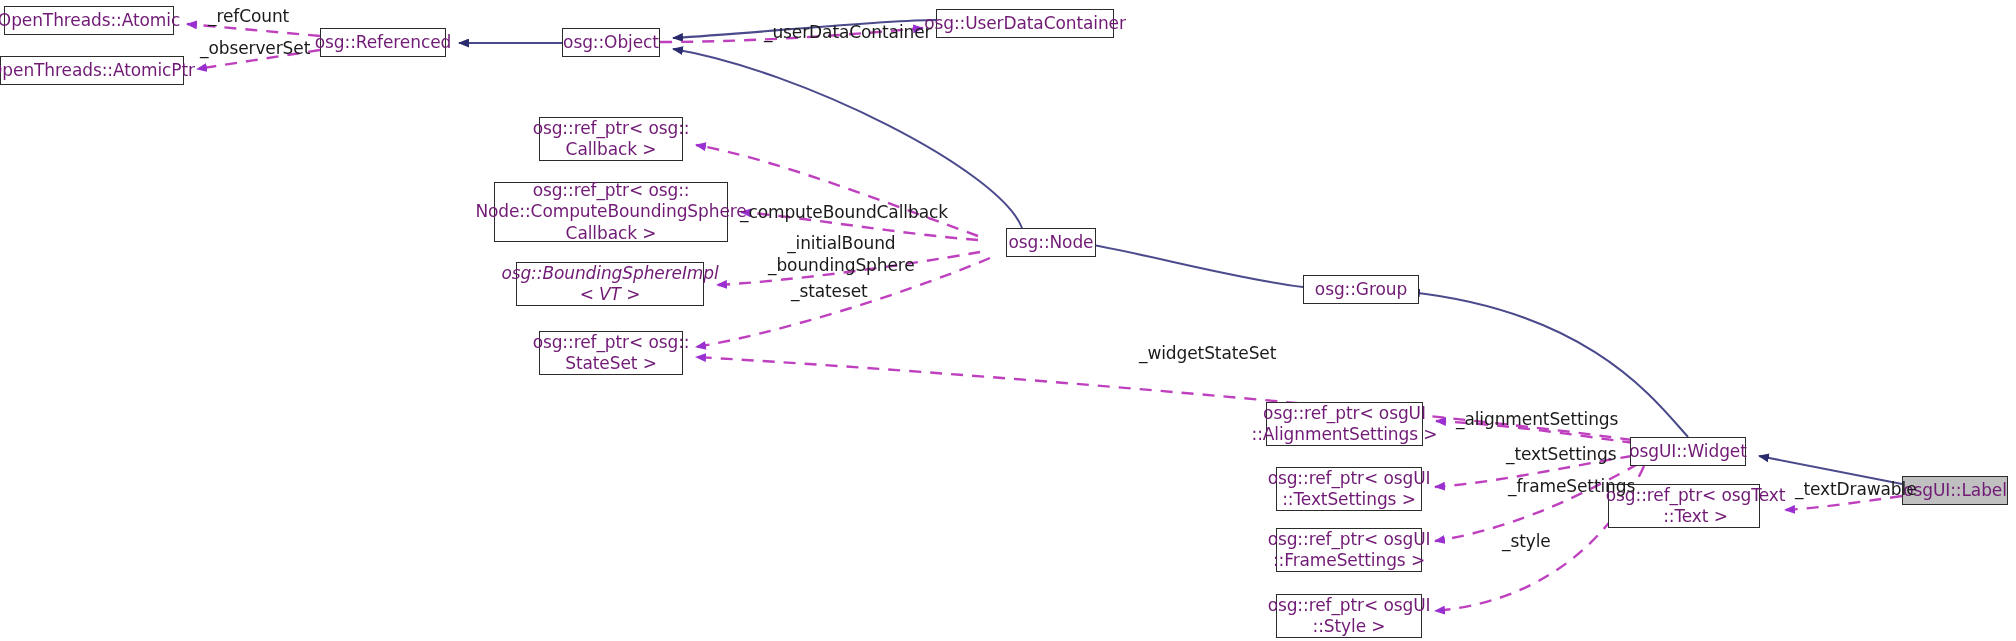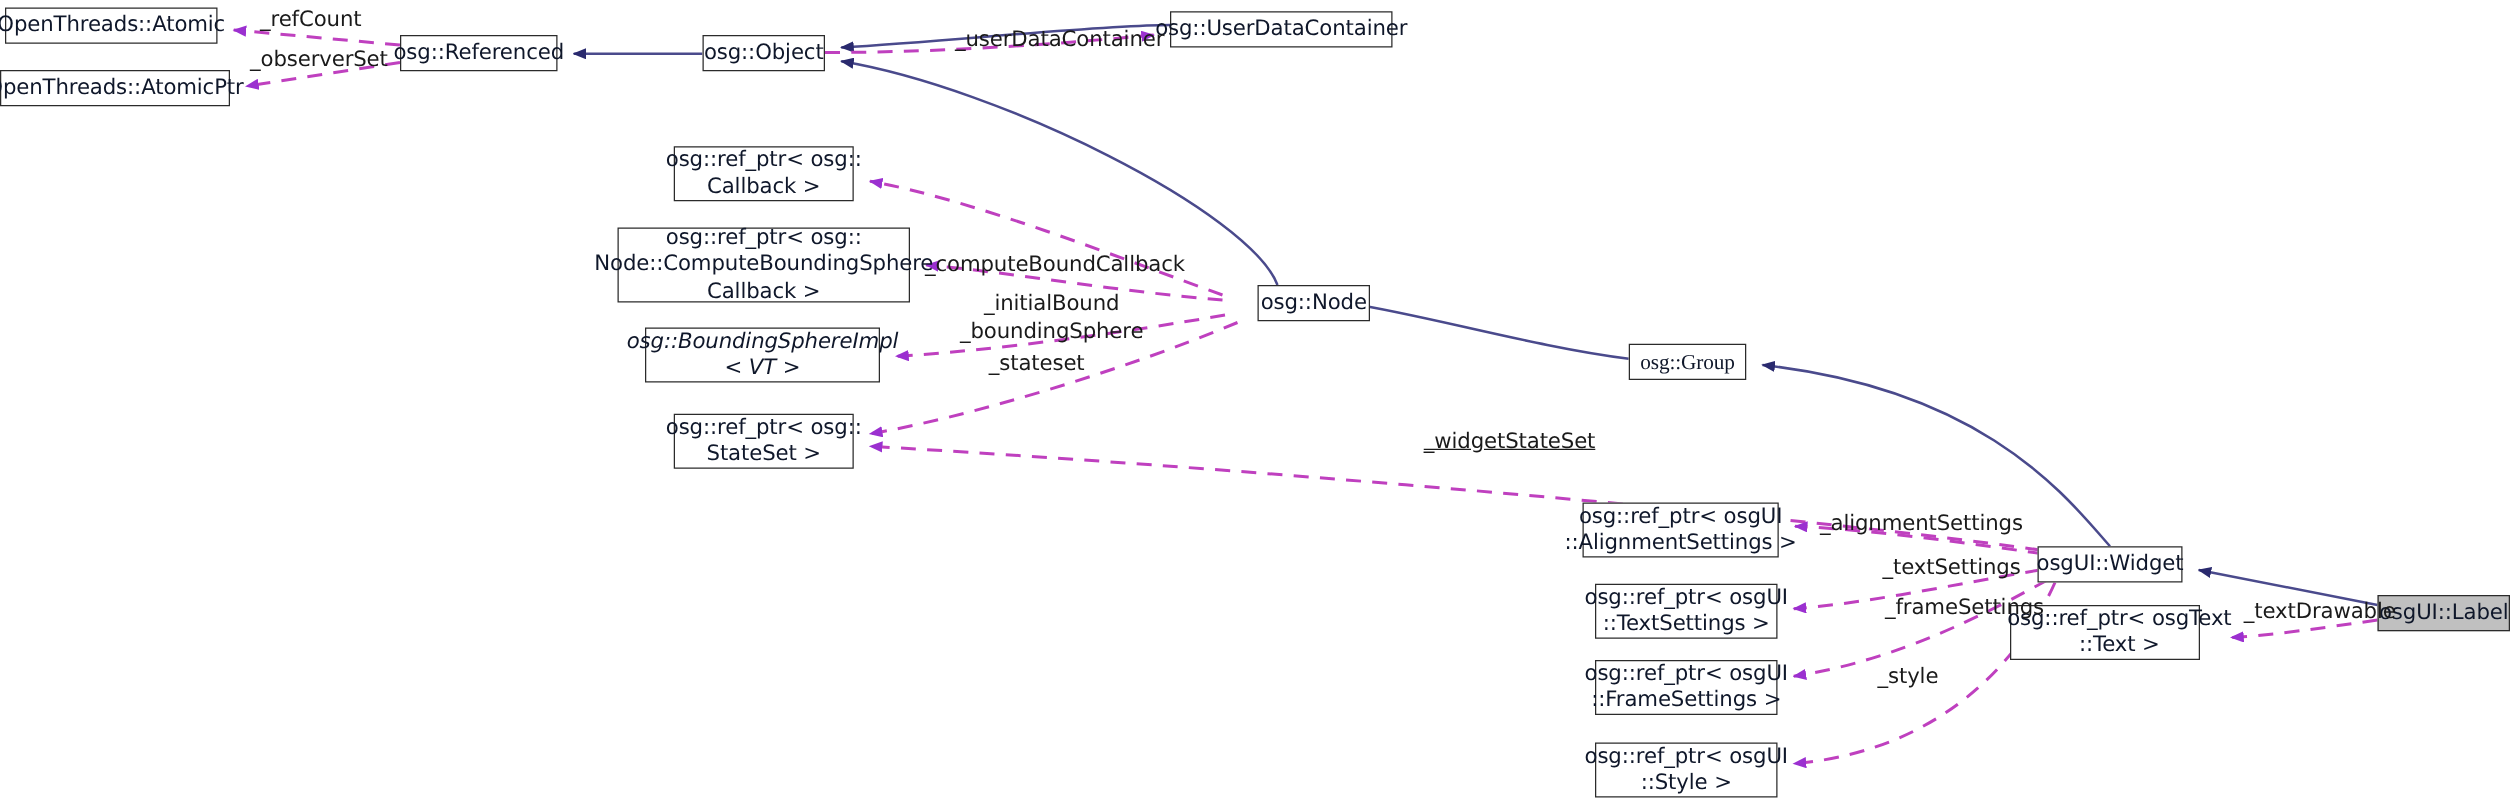--- a/index.html
+++ b/index.html
@@ -22,21 +22,21 @@
     left: 0;
     top: 0;
     width: 2016px;
     height: 641px;
   }
   .node-box {
     position: absolute;
     box-sizing: border-box;
     border: 1.4px solid #2b2b2b;
     background: #ffffff;
-    color: #0f172a;
+    color: #701a75;
     font-size: 17px;
     line-height: 1.24;
     text-align: center;
     display: flex;
     align-items: center;
     justify-content: center;
     white-space: pre;
     letter-spacing: -0.1px;
   }
   .node-box.highlight {
@@ -131,21 +131,21 @@
 Callback &gt;</div>
 
   <div class="node-box" style="left:516px; top:262px; width:188px; height:44px;font-style:italic;">osg::BoundingSphereImpl
 &lt; VT &gt;</div>
 
   <div class="node-box" style="left:539px; top:331px; width:144px; height:44px;">osg::ref_ptr&lt; osg::
 StateSet &gt;</div>
 
   <div class="node-box" style="left:1006px; top:228px; width:90px; height:29px;">osg::Node</div>
 
-  <div class="node-box" style="left:1303px; top:275px; width:94px; height:29px;font-family:Liberation Serif, serif;">osg::Group</div>
+  <div class="node-box" style="left:1303px; top:275px; width:116px; height:29px;">osg::Group</div>
 
   <div class="node-box" style="left:1266px; top:402px; width:157px; height:44px;">osg::ref_ptr&lt; osgUI
 ::AlignmentSettings &gt;</div>
 
   <div class="node-box" style="left:1276px; top:467px; width:146px; height:44px;">osg::ref_ptr&lt; osgUI
 ::TextSettings &gt;</div>
 
   <div class="node-box" style="left:1276px; top:528px; width:146px; height:44px;">osg::ref_ptr&lt; osgUI
 ::FrameSettings &gt;</div>
 
@@ -166,21 +166,21 @@
   <div class="edge-label" style="left:764px; top:22px;">_userDataContainer</div>
 
 
   <div class="edge-label" style="left:740px; top:202px;">_computeBoundCallback</div>
 
   <div class="edge-label multi" style="left:768px; top:233px;">_initialBound
 _boundingSphere</div>
 
   <div class="edge-label" style="left:791px; top:281px;">_stateset</div>
 
-  <div class="edge-label" style="left:1139px; top:343px;text-decoration:underline;">_widgetStateSet</div>
+  <div class="edge-label" style="left:1139px; top:343px;">_widgetStateSet</div>
 
   <div class="edge-label" style="left:1456px; top:409px;">_alignmentSettings</div>
 
   <div class="edge-label" style="left:1506px; top:444px;">_textSettings</div>
 
   <div class="edge-label" style="left:1493px; top:476px;margin-left:15px;">_frameSettings</div>
 
   <div class="edge-label" style="left:1502px; top:531px;">_style</div>
 
   <div class="edge-label" style="left:1795px; top:479px;">_textDrawable</div>

